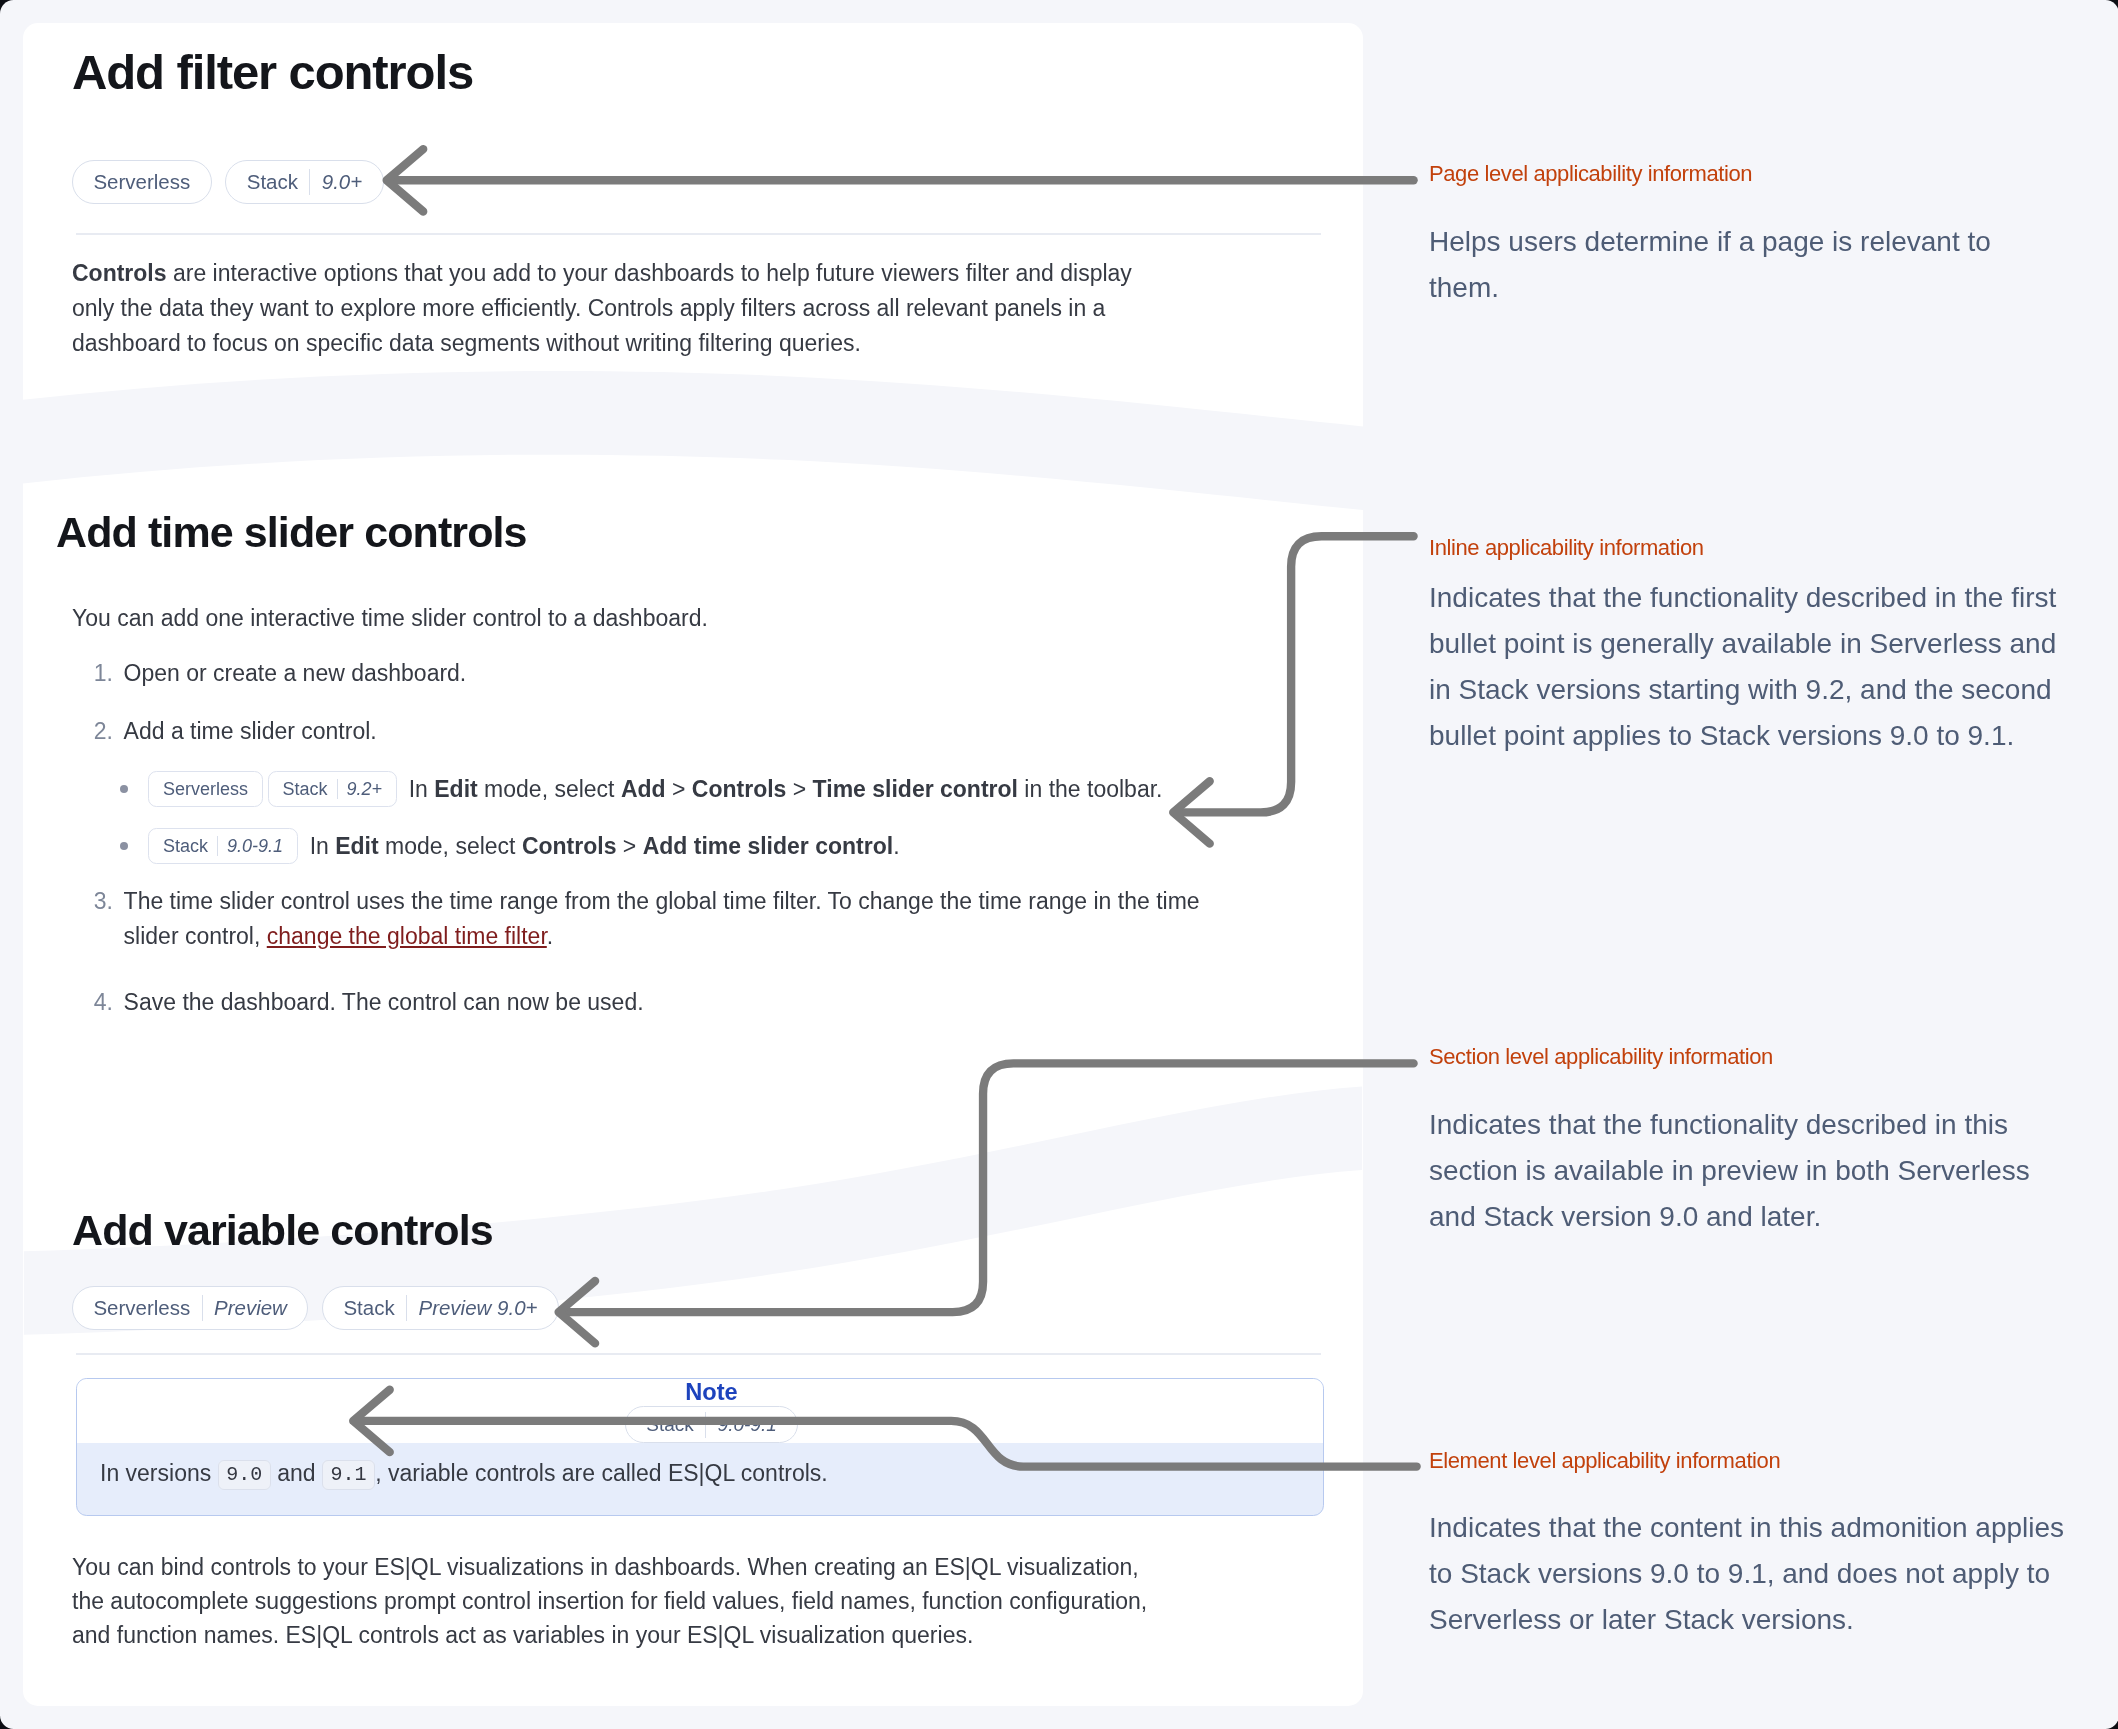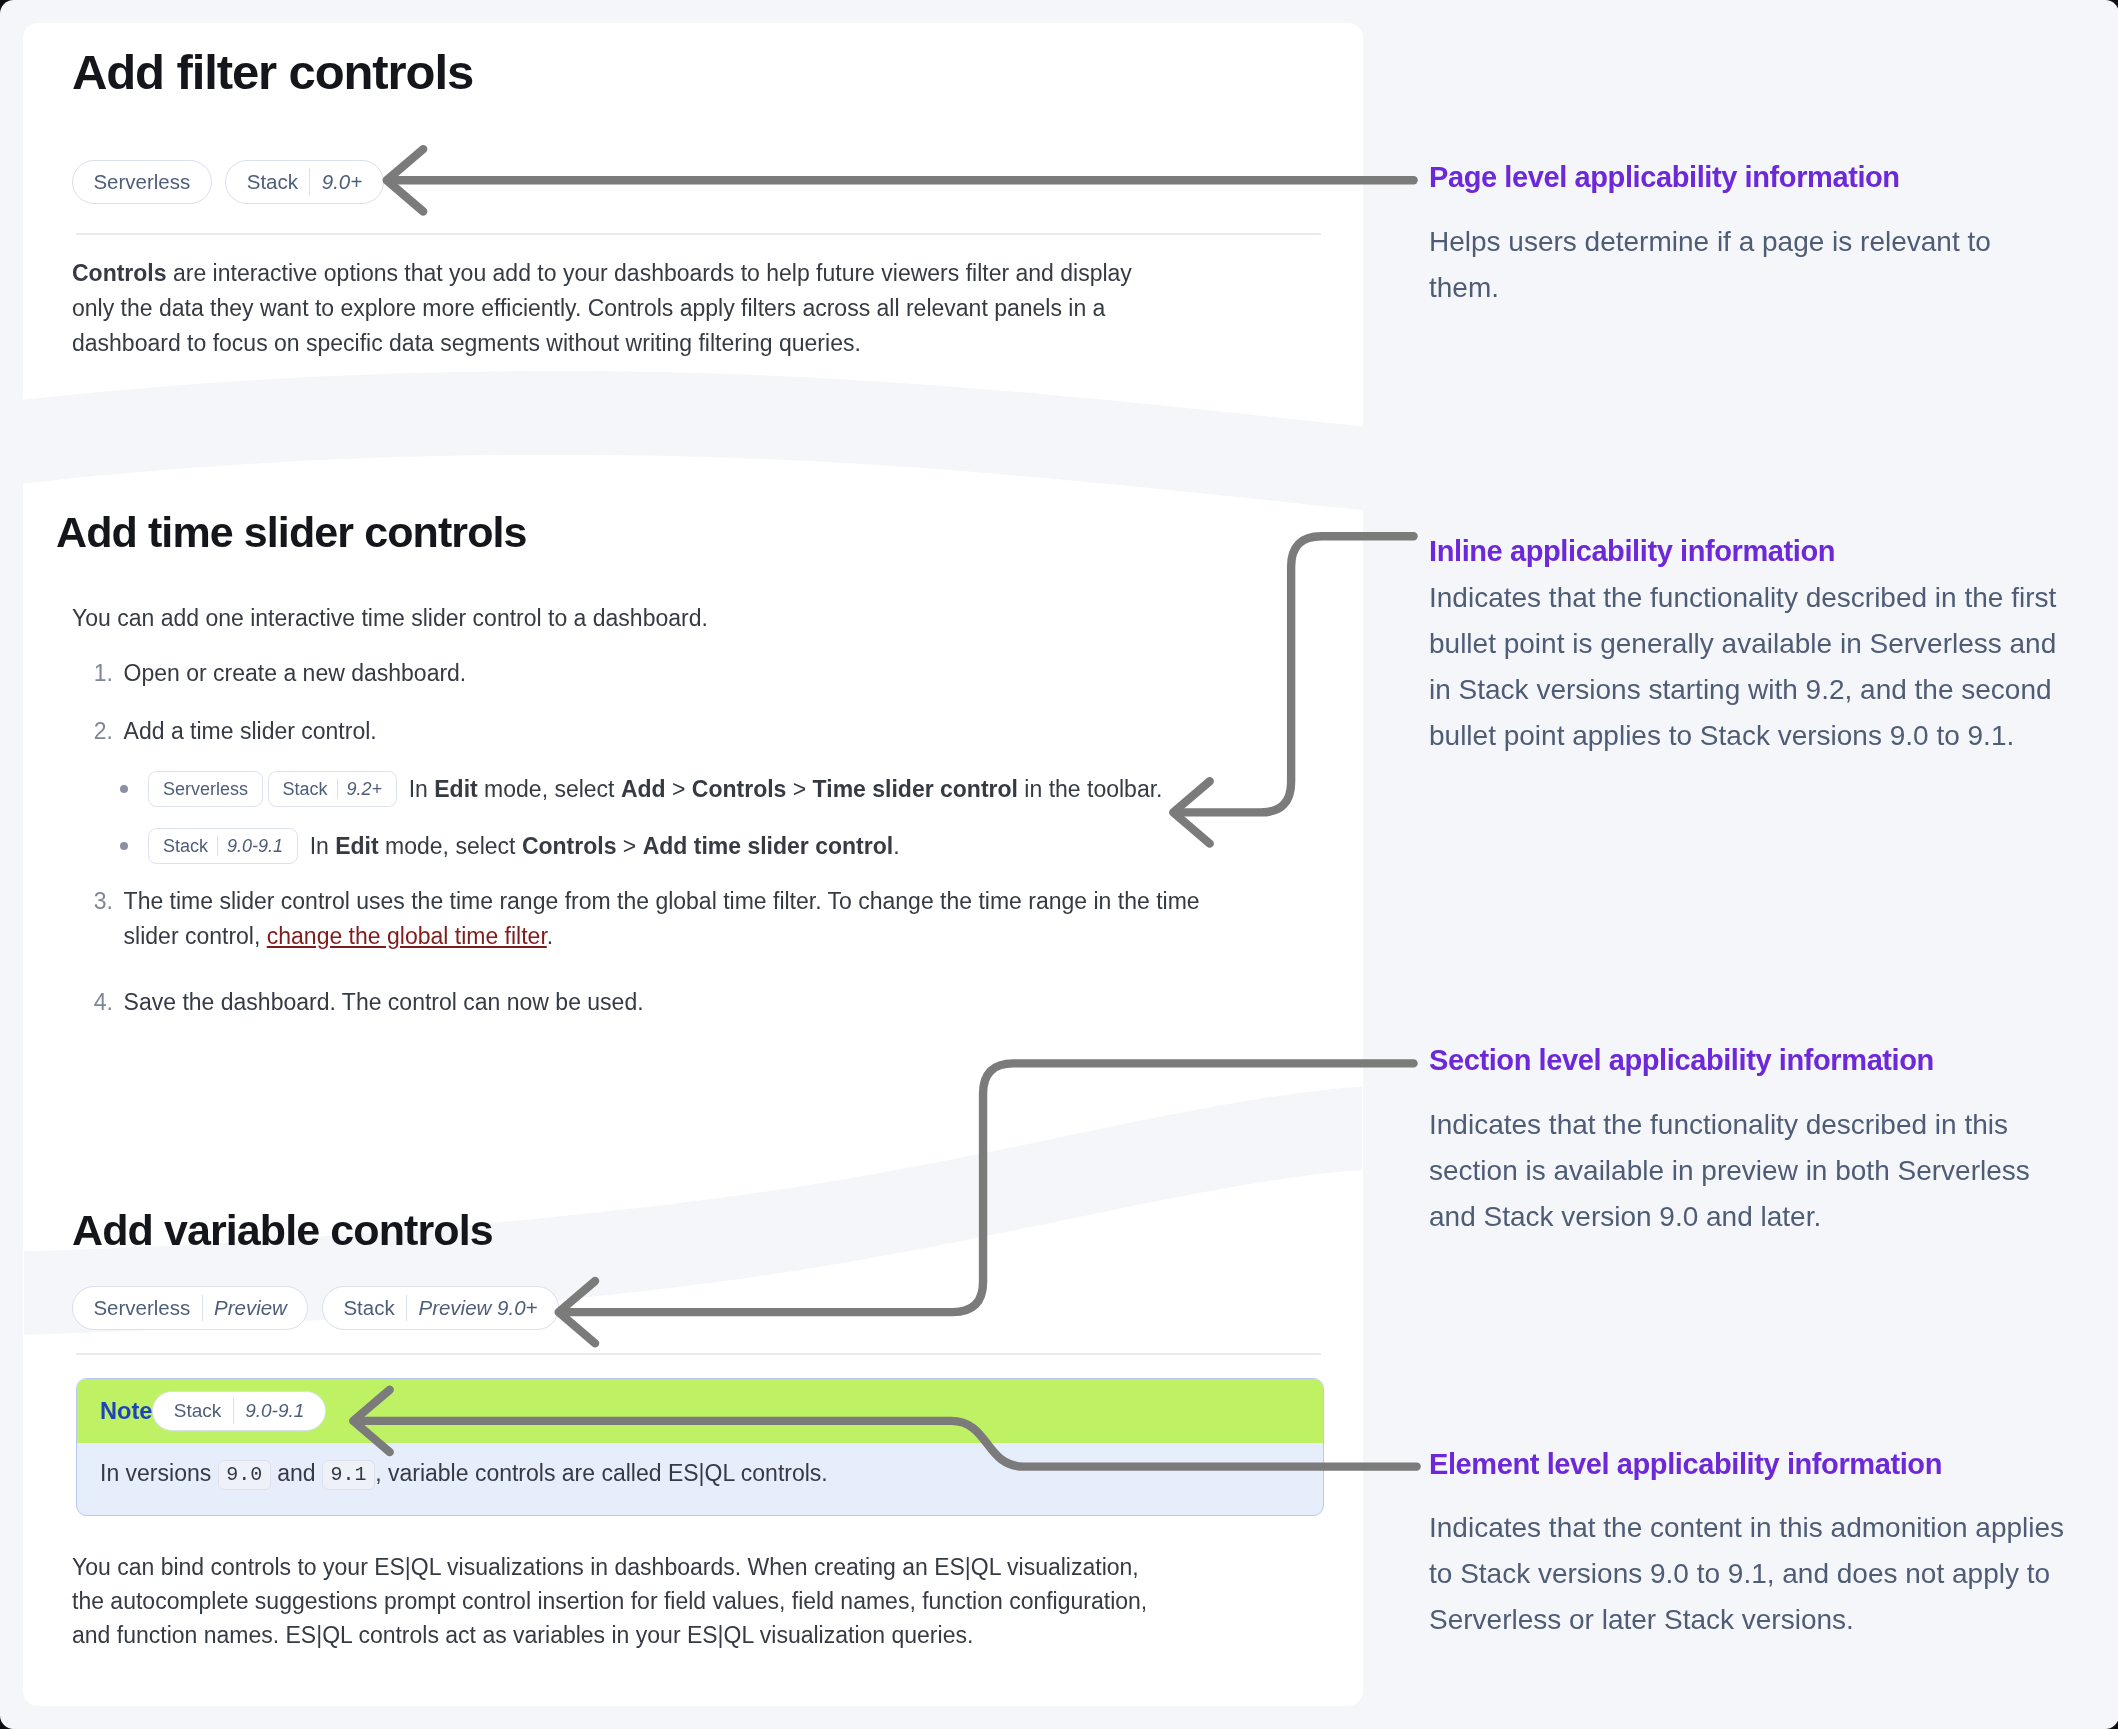--- a/index.html
+++ b/index.html
@@ -39,28 +39,28 @@
   .mini .pill-part { height:20px; padding:0 9px; }
 
   
   .step { display:flex; font-size:23px; line-height:35px; color:#363a43; }
   .step .num { width:33px; text-align:right; margin-right:10.6px; color:#7d8698; flex:none; }
   .bullet-row { display:flex; align-items:center; white-space:nowrap;
                 font-size:23px; color:#363a43; }
   .dot { width:8.4px; height:8.4px; border-radius:50%; background:#8b91a2; margin-right:20px; flex:none; }
 
   
-  .ann-title { font-size:29px; font-weight:700; color:#6d28d9; letter-spacing:-0.4px; }
+  .ann-title { font-size:22px; font-weight:400; color:#c2410c; letter-spacing:-0.4px; }
   .ann-body { font-size:28px; line-height:46px; color:#4e5c75; }
 
   
   .note { position:absolute; left:76px; top:1378px; width:1248px; height:138px;
           border:1.5px solid #b7c9ef; border-radius:10.6px; overflow:hidden; background:#e6edfb; }
   .note-head { display:flex; align-items:center; height:64px;
-               background:#bef264; padding-left:23px; }
+               background:#ffffff; padding-left:23px;flex-direction:column; }
   .note-label { font-size:23.6px; font-weight:700; color:#1d43bd; }
   .note-pill { height:40px; border-radius:20.5px; font-size:19px; }
   .note-body { padding:16.7px 23px 0 23px; font-size:23px; color:#363a43; }
   .code { font-family:"Liberation Mono", monospace; font-size:20px; background:#eef1f8;
           border:1.5px solid #dbe0ec; border-radius:6px; padding:2.3px 7.6px; color:#343741; }
 
   .arrows { position:absolute; inset:0; pointer-events:none; }
 </style>
 </head>
 <body>

